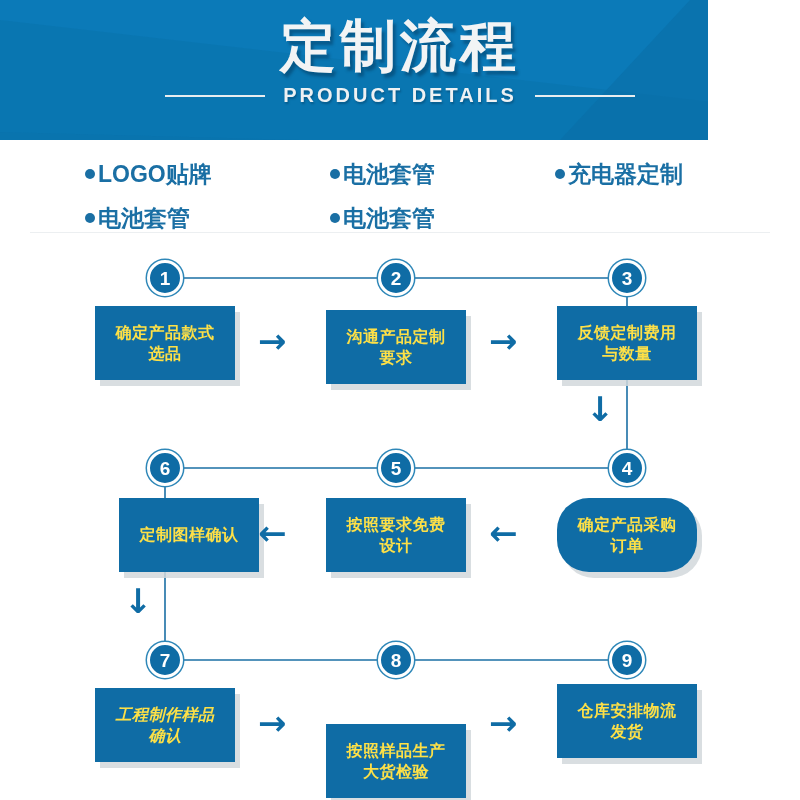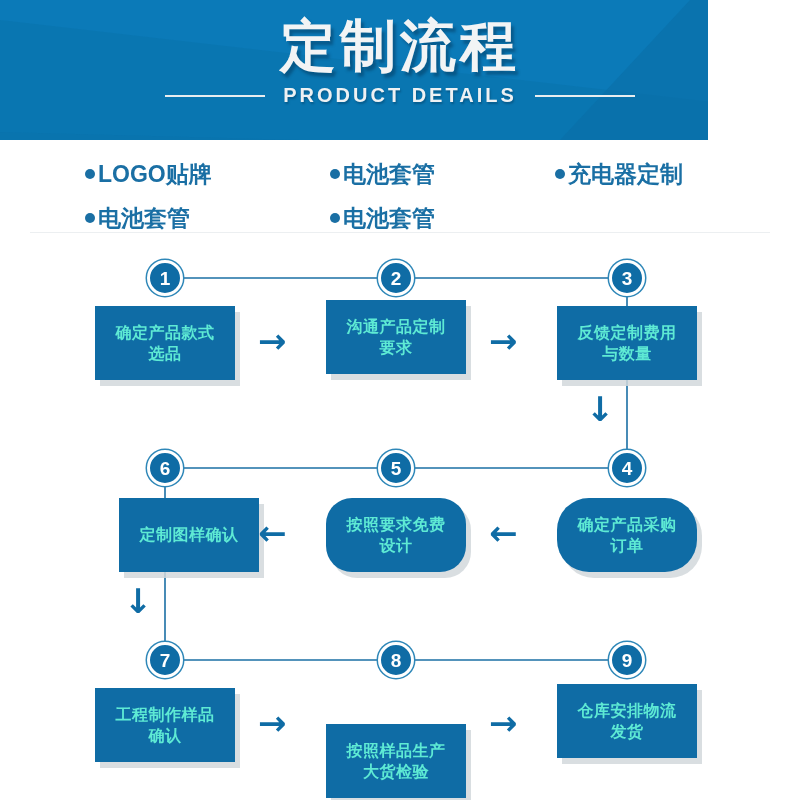--- a/index.html
+++ b/index.html
@@ -143,21 +143,21 @@
     background: #0f6ca5;
     box-shadow: 5px 6px 0 0 rgba(210,216,220,0.85);
     display: flex;
     align-items: center;
     justify-content: center;
     box-sizing: border-box;
   }
   .node-label {
     font-size: 16px;
     font-weight: bold;
-    color: #5eead4;
+    color: #fde047;
     text-align: center;
     line-height: 1.32;
     white-space: pre-line;
     letter-spacing: 0.5px;
   }
 
   .badge {
     position: absolute;
     width: 36px;
     height: 36px;
@@ -259,21 +259,21 @@
       <span class="badge-num">2</span>
     </div>
     <div class="badge" style="left:609px; top:28px;">
       <span class="badge-num">3</span>
     </div>
 
     <div class="node-box" style="left:95px; top:74px;">
       <span class="node-label">确定产品款式
 选品</span>
     </div>
-    <div class="node-box" style="left:326px; top:68px;">
+    <div class="node-box" style="left:326px; top:78px;">
       <span class="node-label">沟通产品定制
 要求</span>
     </div>
     <div class="node-box" style="left:557px; top:74px;">
       <span class="node-label">反馈定制费用
 与数量</span>
     </div>
 
     <div class="arrow-h" style="left:258px; top:92px;">→</div>
     <div class="arrow-h" style="left:489px; top:92px;">→</div>
@@ -286,21 +286,21 @@
     <div class="badge" style="left:378px; top:218px;">
       <span class="badge-num">5</span>
     </div>
     <div class="badge" style="left:609px; top:218px;">
       <span class="badge-num">4</span>
     </div>
 
     <div class="node-box" style="left:95px; top:266px;margin-left:24px;">
       <span class="node-label">定制图样确认</span>
     </div>
-    <div class="node-box" style="left:326px; top:266px;border-radius:26px;">
+    <div class="node-box" style="left:326px; top:266px;">
       <span class="node-label">按照要求免费
 设计</span>
     </div>
     <div class="node-box" style="left:557px; top:266px;border-radius:32px;">
       <span class="node-label">确定产品采购
 订单</span>
     </div>
 
     <div class="arrow-h" style="left:489px; top:284px;">←</div>
     <div class="arrow-h" style="left:258px; top:284px;">←</div>
@@ -310,21 +310,21 @@
     <div class="badge" style="left:147px; top:410px;">
       <span class="badge-num">7</span>
     </div>
     <div class="badge" style="left:378px; top:410px;">
       <span class="badge-num">8</span>
     </div>
     <div class="badge" style="left:609px; top:410px;">
       <span class="badge-num">9</span>
     </div>
 
-    <div class="node-box" style="left:95px; top:456px;">
+    <div class="node-box" style="left:95px; top:456px;font-style:italic;">
       <span class="node-label">工程制作样品
 确认</span>
     </div>
     <div class="node-box" style="left:326px; top:456px;margin-top:36px;">
       <span class="node-label">按照样品生产
 大货检验</span>
     </div>
     <div class="node-box" style="left:557px; top:452px;">
       <span class="node-label">仓库安排物流
 发货</span>

